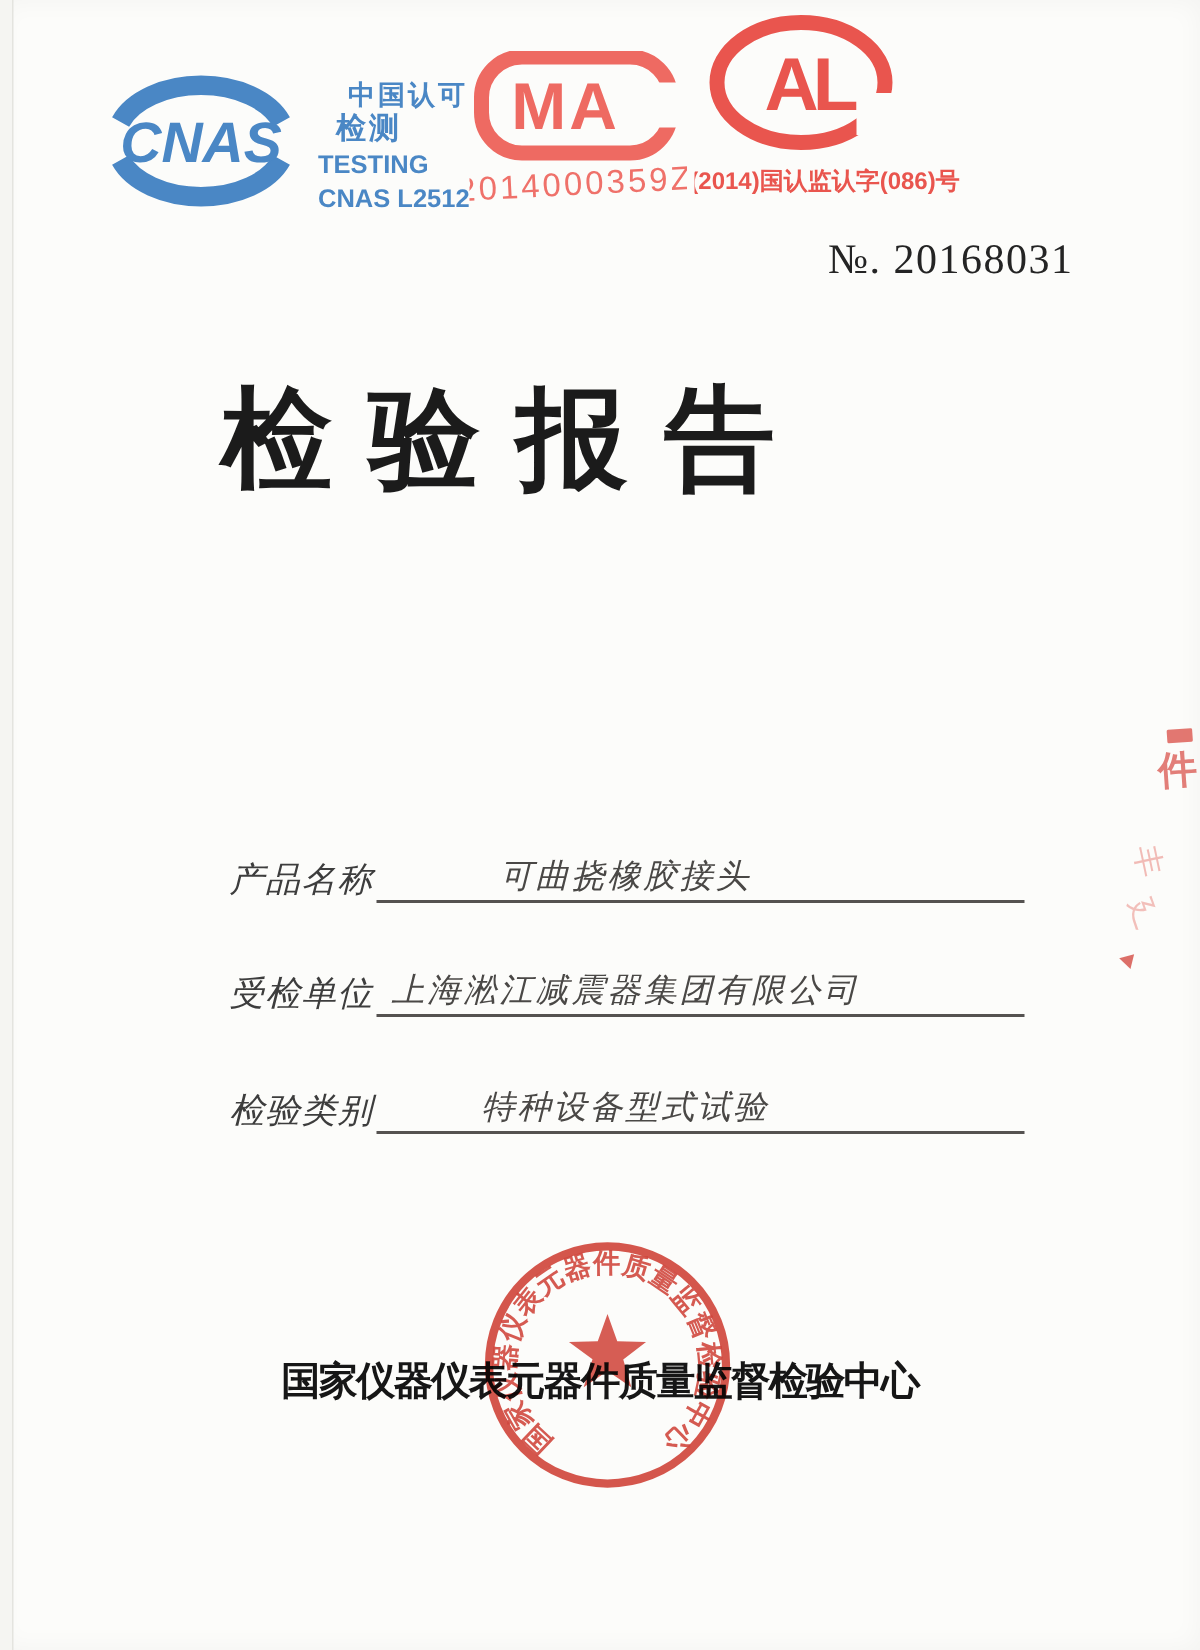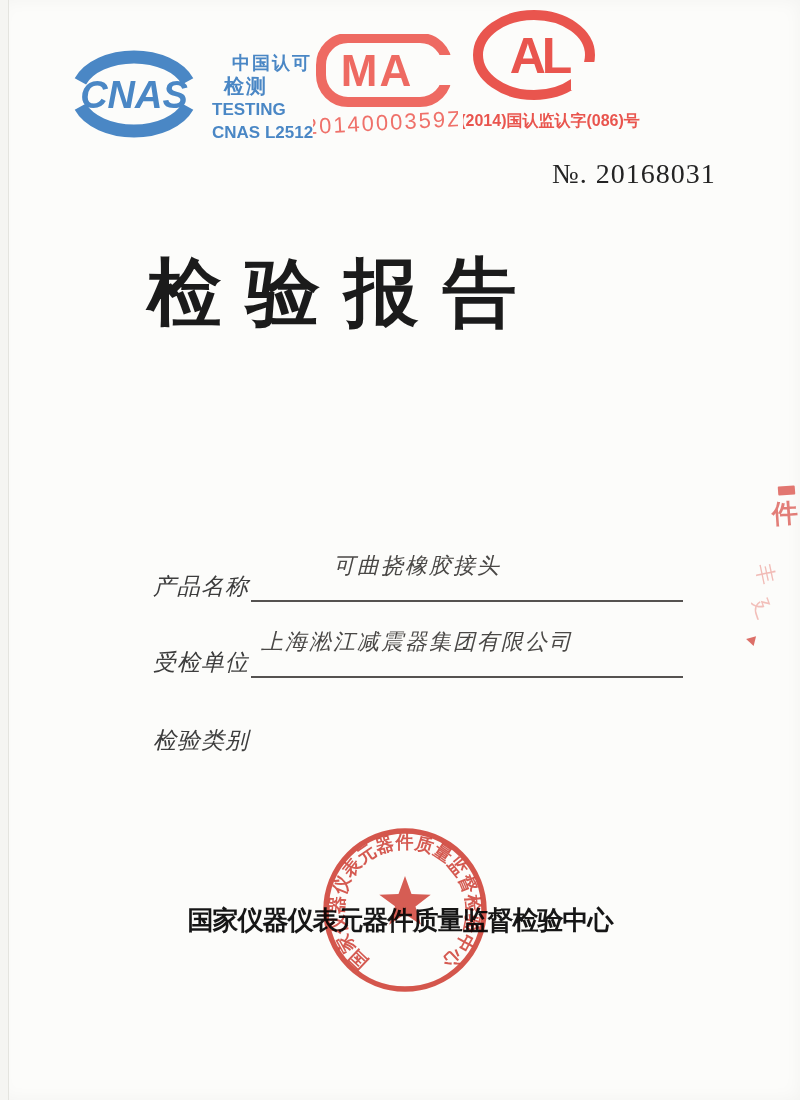--- a/index.html
+++ b/index.html
@@ -58,21 +58,21 @@
   .field-row.r0 { top:562px; }
   .field-row.r1 { top:638px; }
   .field-row.r2 { top:716px; }
   .field-label {
     font-size:23px; color:#3d3d3d; letter-spacing:1px;
     padding-right:2px; white-space:nowrap;
   }
   .field-value {
     flex:1; border-bottom:2px solid #555250;
     text-align:center; font-size:22px; color:#4a4846;
-    padding-bottom:19px; padding-right:100px;
+    padding-bottom:1px; padding-right:100px;
     letter-spacing:2px; white-space:nowrap;
   }
 
   
   .org-name {
     position:absolute; left:0; top:903px; width:800px;
     text-align:center;
     font-size:26px; font-weight:bold; color:#161616;
     letter-spacing:-1px;
     z-index:2;
@@ -148,20 +148,21 @@
     <div class="field-row r0">
       <span class="field-label">产品名称</span>
       <span class="field-value">可曲挠橡胶接头</span>
     </div>
     <div class="field-row r1">
       <span class="field-label">受检单位</span>
       <span class="field-value">上海淞江减震器集团有限公司</span>
     </div>
     <div class="field-row r2">
       <span class="field-label">检验类别</span>
+      <span class="field-value">特种设备型式试验</span>
     </div>
   </div>
 
   <div class="org-name">国家仪器仪表元器件质量监督检验中心</div>
 
   <svg class="seal" width="190" height="190" viewBox="0 0 190 190">
     <circle cx="95" cy="95" r="79" fill="none" stroke="#d0392f" stroke-width="5.5" stroke-opacity="0.92"></circle>
     <polygon points="95,61 101.5,79.1 120.7,79.7 105.5,91.4 110.9,109.8 95,99 79.1,109.8 85,91.2 69.3,79.7 88.5,79.1" fill="#d0392f" fill-opacity="0.88"></polygon>
     <path id="sealArc" d="M 59.4 145.8 A 62 62 0 1 1 130.6 44.2 A 62 62 0 0 1 130.6 145.8" fill="none"></path>
     <text font-size="18" font-weight="bold" fill="#cf3a30" fill-opacity="0.9" letter-spacing="0.4" font-family="Liberation Serif, DejaVu Serif, serif">

